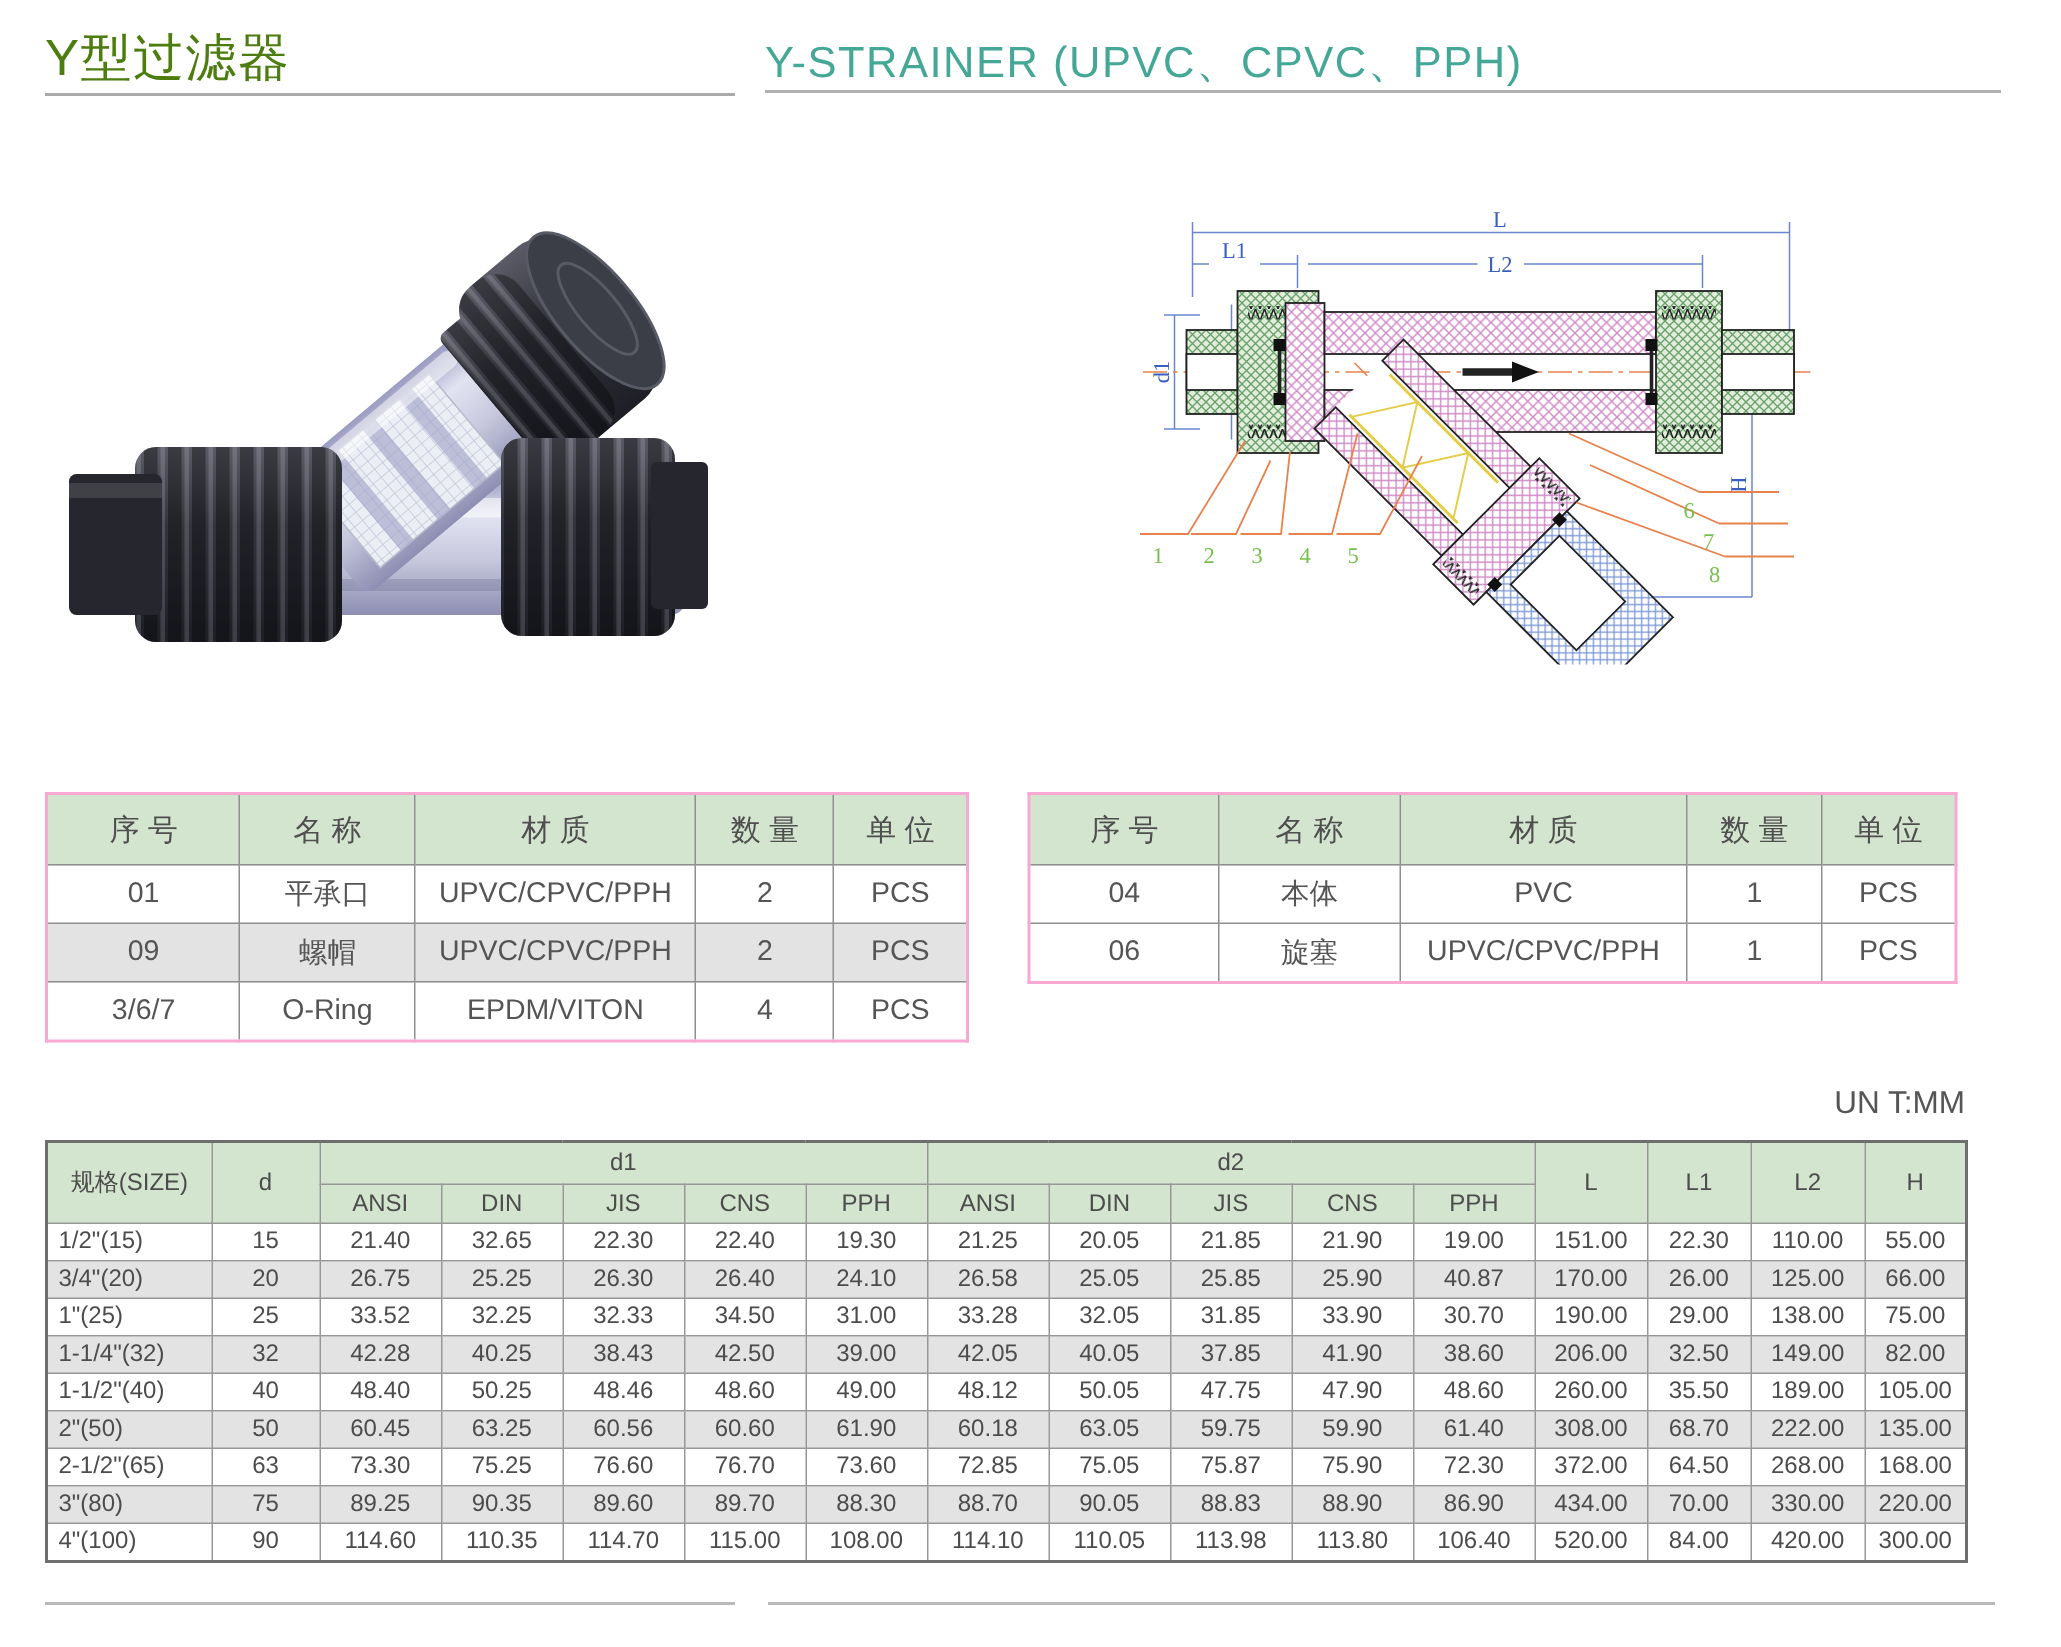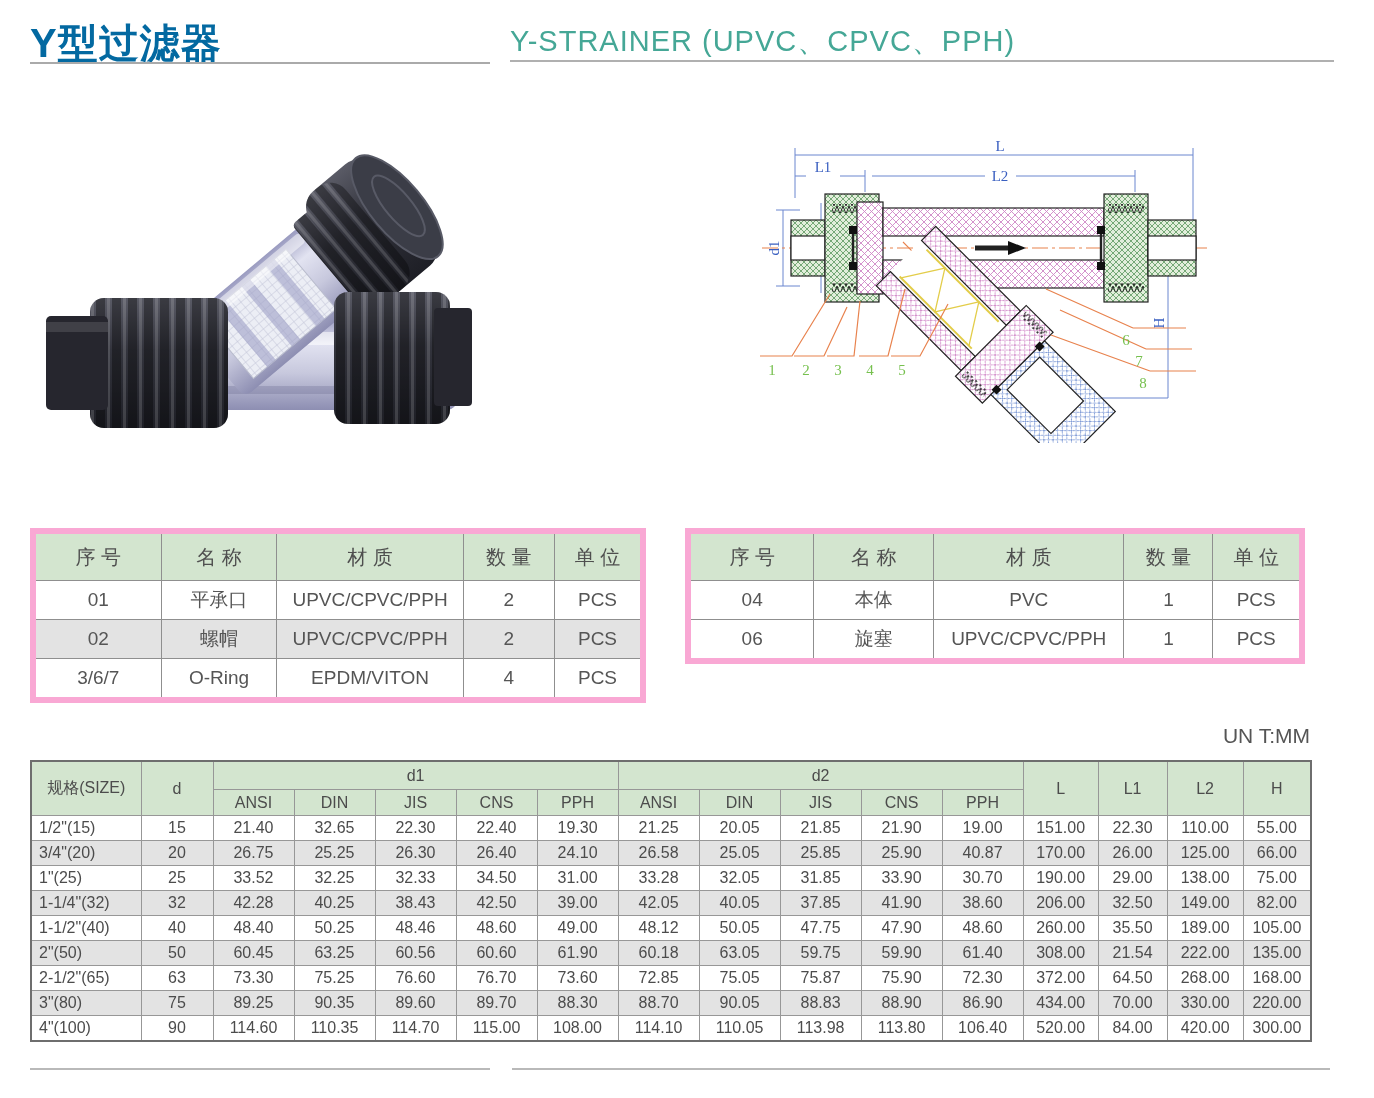--- a/index.html
+++ b/index.html
@@ -3,41 +3,41 @@
 <meta charset="utf-8">
 <style>
   html,body{margin:0;padding:0;}
   body{
     width:1374px;height:1098px;position:relative;background:#ffffff;
     font-family:"Liberation Sans","DejaVu Sans",sans-serif;color:#4c4c4c;
     overflow:hidden;
   }
   .abs{position:absolute;}
   
-  #title-cn{left:30px;top:16px;font-size:40px;font-weight:700;color:#0369a1;letter-spacing:1px;}
+  #title-cn{left:30px;top:16px;font-size:34px;font-weight:400;color:#4d7c0f;letter-spacing:1px;}
   #title-en{left:510px;top:22px;font-size:29px;font-weight:500;color:#45a796;letter-spacing:1px;}
   .rule{height:2px;background:#aaaaaa;}
   #rule-cn{left:30px;top:62px;width:460px;}
   #rule-en{left:510px;top:60px;width:824px;background:#b0b0b0;}
   
   #rule-f1{left:30px;top:1068px;width:460px;background:#b9b9b9;}
   #rule-f2{left:512px;top:1068px;width:818px;background:#b9b9b9;}
   
   #photo{left:32px;top:150px;width:440px;height:300px;}
   #diagram{left:748px;top:138px;width:482px;height:305px;}
   
   table{border-collapse:collapse;table-layout:fixed;}
   .parts-table{position:absolute;top:528px;font-size:19px;color:#555555;}
   #parts-left{left:30px;width:616px;}
   #parts-right{left:685px;width:620px;}
   .parts-table th,.parts-table td{border:1px solid #8f8f8f;text-align:center;padding:0;}
   .parts-table th{background:#d3e5cf;height:46px;font-weight:normal;font-size:20px;color:#4f4f4f;}
   .parts-table td{height:38px;margin-top:24px;}
   .parts-table tr.alt td{background:#e3e3e3;}
-  .parts-table{border:6px solid #f9a8d4;}
+  .parts-table{border:2px solid #f9a8d4;}
   
   #unit-note{left:1150px;top:724px;width:160px;text-align:right;font-size:21px;color:#555;}
   
   #dim-table{position:absolute;left:30px;top:760px;width:1280px;font-size:16px;color:#4c4c4c;border:2px solid #6e6e6e;}
   #dim-table th,#dim-table td{border:1px solid #979797;text-align:center;padding:0;font-weight:normal;white-space:nowrap;}
   #dim-table thead th{background:#d3e5cf;}
   #dim-table thead tr:nth-child(1) th{height:27px;}
   #dim-table thead tr:nth-child(2) th{height:25px;margin-top:16px;}
   #dim-table tbody td{height:24px;}
   #dim-table tbody tr.alt td{background:#e3e3e3;}
@@ -250,21 +250,21 @@
     </thead>
     <tbody>
       <tr>
         <td>01</td>
         <td>平承口</td>
         <td>UPVC/CPVC/PPH</td>
         <td>2</td>
         <td>PCS</td>
       </tr>
       <tr class="alt">
-        <td>02</td>
+        <td>09</td>
         <td>螺帽</td>
         <td>UPVC/CPVC/PPH</td>
         <td>2</td>
         <td>PCS</td>
       </tr>
       <tr>
         <td>3/6/7</td>
         <td>O-Ring</td>
         <td>EPDM/VITON</td>
         <td>4</td>
@@ -450,21 +450,21 @@
         <td>63.25</td>
         <td>60.56</td>
         <td>60.60</td>
         <td>61.90</td>
         <td>60.18</td>
         <td>63.05</td>
         <td>59.75</td>
         <td>59.90</td>
         <td>61.40</td>
         <td>308.00</td>
-        <td>21.54</td>
+        <td>68.70</td>
         <td>222.00</td>
         <td>135.00</td>
       </tr>
       <tr>
         <td class="size-cell">2-1/2"(65)</td>
         <td>63</td>
         <td>73.30</td>
         <td>75.25</td>
         <td>76.60</td>
         <td>76.70</td>

